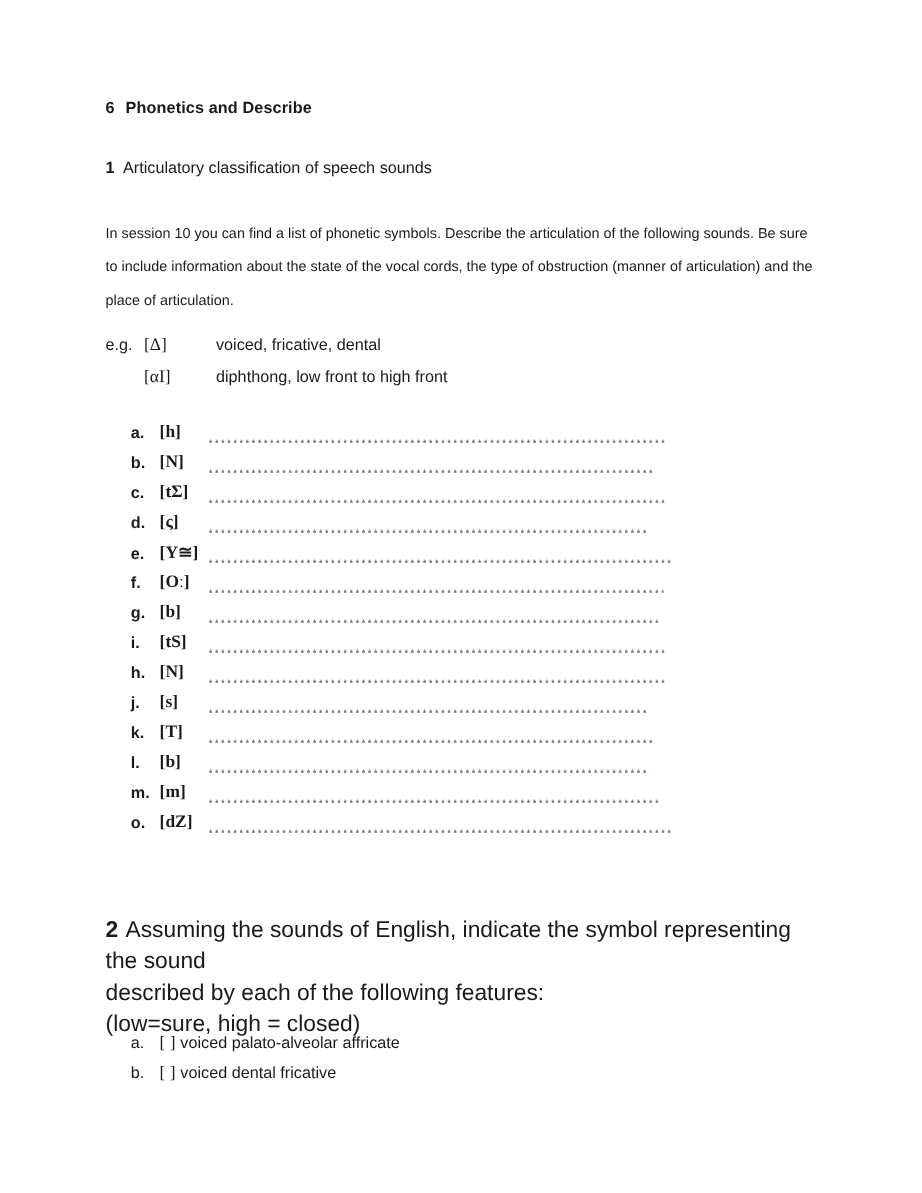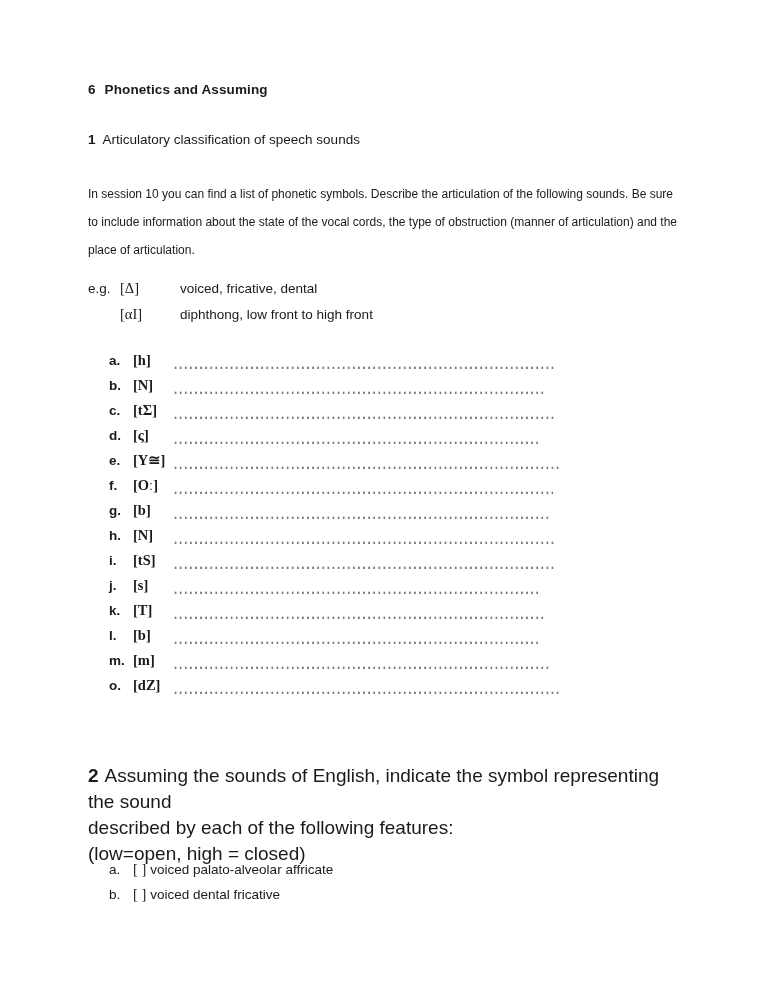--- a/index.html
+++ b/index.html
@@ -167,21 +167,21 @@
     margin-right: 4px;
   }
   .fr-desc { display: inline-block; }
 </style>
 </head>
 <body>
 
 <div class="page">
 
   <div class="doc-title">
-    <span class="num">6</span><span>Phonetics and Assuming</span>
+    <span class="num">6</span><span>Phonetics and Describe</span>
   </div>
 
   <div class="section-heading" id="sec1-heading">
     <span class="num">1</span><span>Articulatory classification of speech sounds</span>
   </div>
 
   <div class="para" id="intro-para">In session 10 you can find a list of phonetic symbols. Describe the articulation of the following sounds. Be sure to include information about the state of the vocal cords, the type of obstruction (manner of articulation) and the place of articulation.</div>
 
   <div class="example" id="example-row-1">
     <span class="eg-label">e.g.</span><span class="eg-sym">[Δ]</span><span class="eg-desc">voiced, fricative, dental</span>
@@ -191,33 +191,33 @@
   </div>
 
   <div class="answer-list" id="answer-list">
       <div class="answer-row"><span class="ar-marker">a.</span><span class="ar-sym">[h]</span><span class="ar-dots" style="width: 382px;"></span></div>
       <div class="answer-row"><span class="ar-marker">b.</span><span class="ar-sym">[N]</span><span class="ar-dots" style="width: 372px;"></span></div>
       <div class="answer-row"><span class="ar-marker">c.</span><span class="ar-sym">[tΣ]</span><span class="ar-dots" style="width: 381px;"></span></div>
       <div class="answer-row"><span class="ar-marker">d.</span><span class="ar-sym">[ς]</span><span class="ar-dots" style="width: 366px;"></span></div>
       <div class="answer-row"><span class="ar-marker">e.</span><span class="ar-sym">[Y≅]</span><span class="ar-dots" style="width: 388px;"></span></div>
       <div class="answer-row"><span class="ar-marker">f.</span><span class="ar-sym">[Oː]</span><span class="ar-dots" style="width: 380px;"></span></div>
       <div class="answer-row"><span class="ar-marker">g.</span><span class="ar-sym">[b]</span><span class="ar-dots" style="width: 376px;"></span></div>
+      <div class="answer-row"><span class="ar-marker">i.</span><span class="ar-sym">[tS]</span><span class="ar-dots" style="width: 381px;"></span></div>
       <div class="answer-row"><span class="ar-marker">h.</span><span class="ar-sym">[N]</span><span class="ar-dots" style="width: 382px;"></span></div>
-      <div class="answer-row"><span class="ar-marker">i.</span><span class="ar-sym">[tS]</span><span class="ar-dots" style="width: 381px;"></span></div>
       <div class="answer-row"><span class="ar-marker">j.</span><span class="ar-sym">[s]</span><span class="ar-dots" style="width: 366px;"></span></div>
       <div class="answer-row"><span class="ar-marker">k.</span><span class="ar-sym">[T]</span><span class="ar-dots" style="width: 372px;"></span></div>
       <div class="answer-row"><span class="ar-marker">l.</span><span class="ar-sym">[b]</span><span class="ar-dots" style="width: 368px;"></span></div>
       <div class="answer-row"><span class="ar-marker">m.</span><span class="ar-sym">[m]</span><span class="ar-dots" style="width: 376px;"></span></div>
       <div class="answer-row"><span class="ar-marker">o.</span><span class="ar-sym">[dZ]</span><span class="ar-dots" style="width: 387px;"></span></div>
     </div>
 
   <div class="sec2-block">
     <span class="num">2</span><span>Assuming the sounds of English, indicate the symbol representing the sound</span><br>
     <span>described by each of the following features:</span><br>
-    <span>(low=open, high = closed)</span>
+    <span>(low=sure, high = closed)</span>
   </div>
 
   <div class="feature-list" id="feature-list">
       <div class="feature-row"><span class="fr-marker">a.</span><span class="fr-blank">[   ]</span><span class="fr-desc">voiced palato-alveolar affricate</span></div>
       <div class="feature-row"><span class="fr-marker">b.</span><span class="fr-blank">[   ]</span><span class="fr-desc">voiced dental fricative</span></div>
     </div>
 
 </div>
 
 </body></html>

